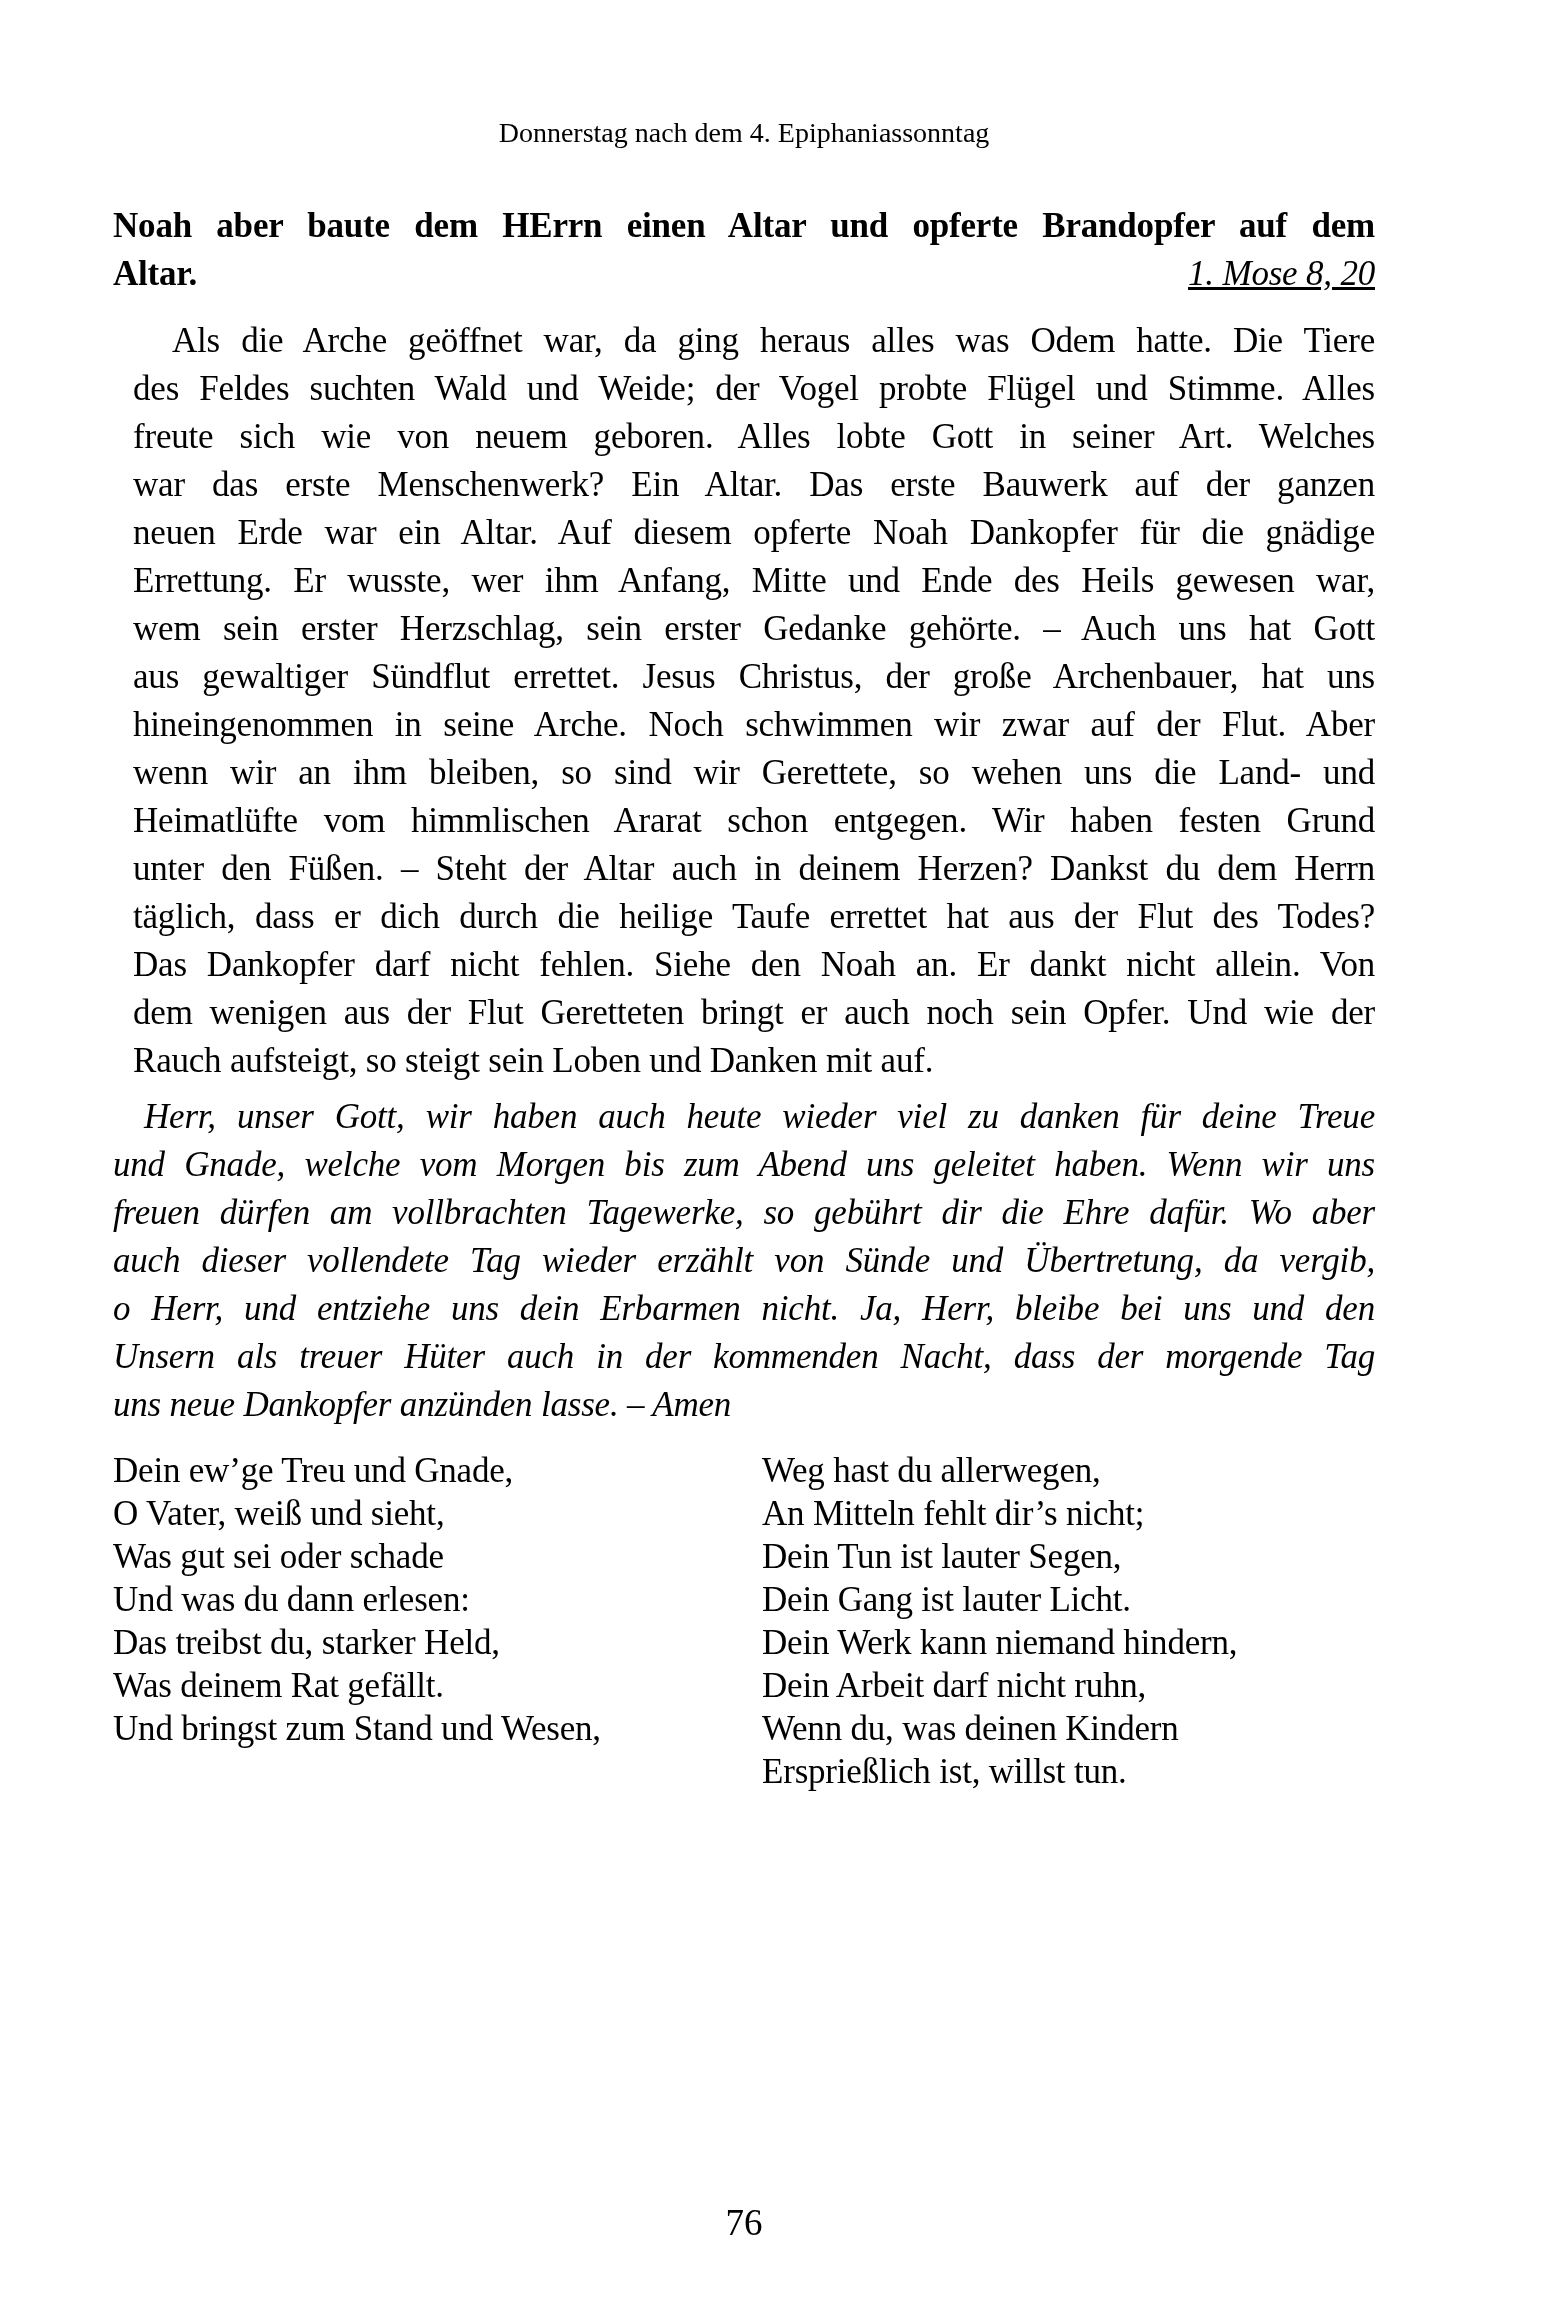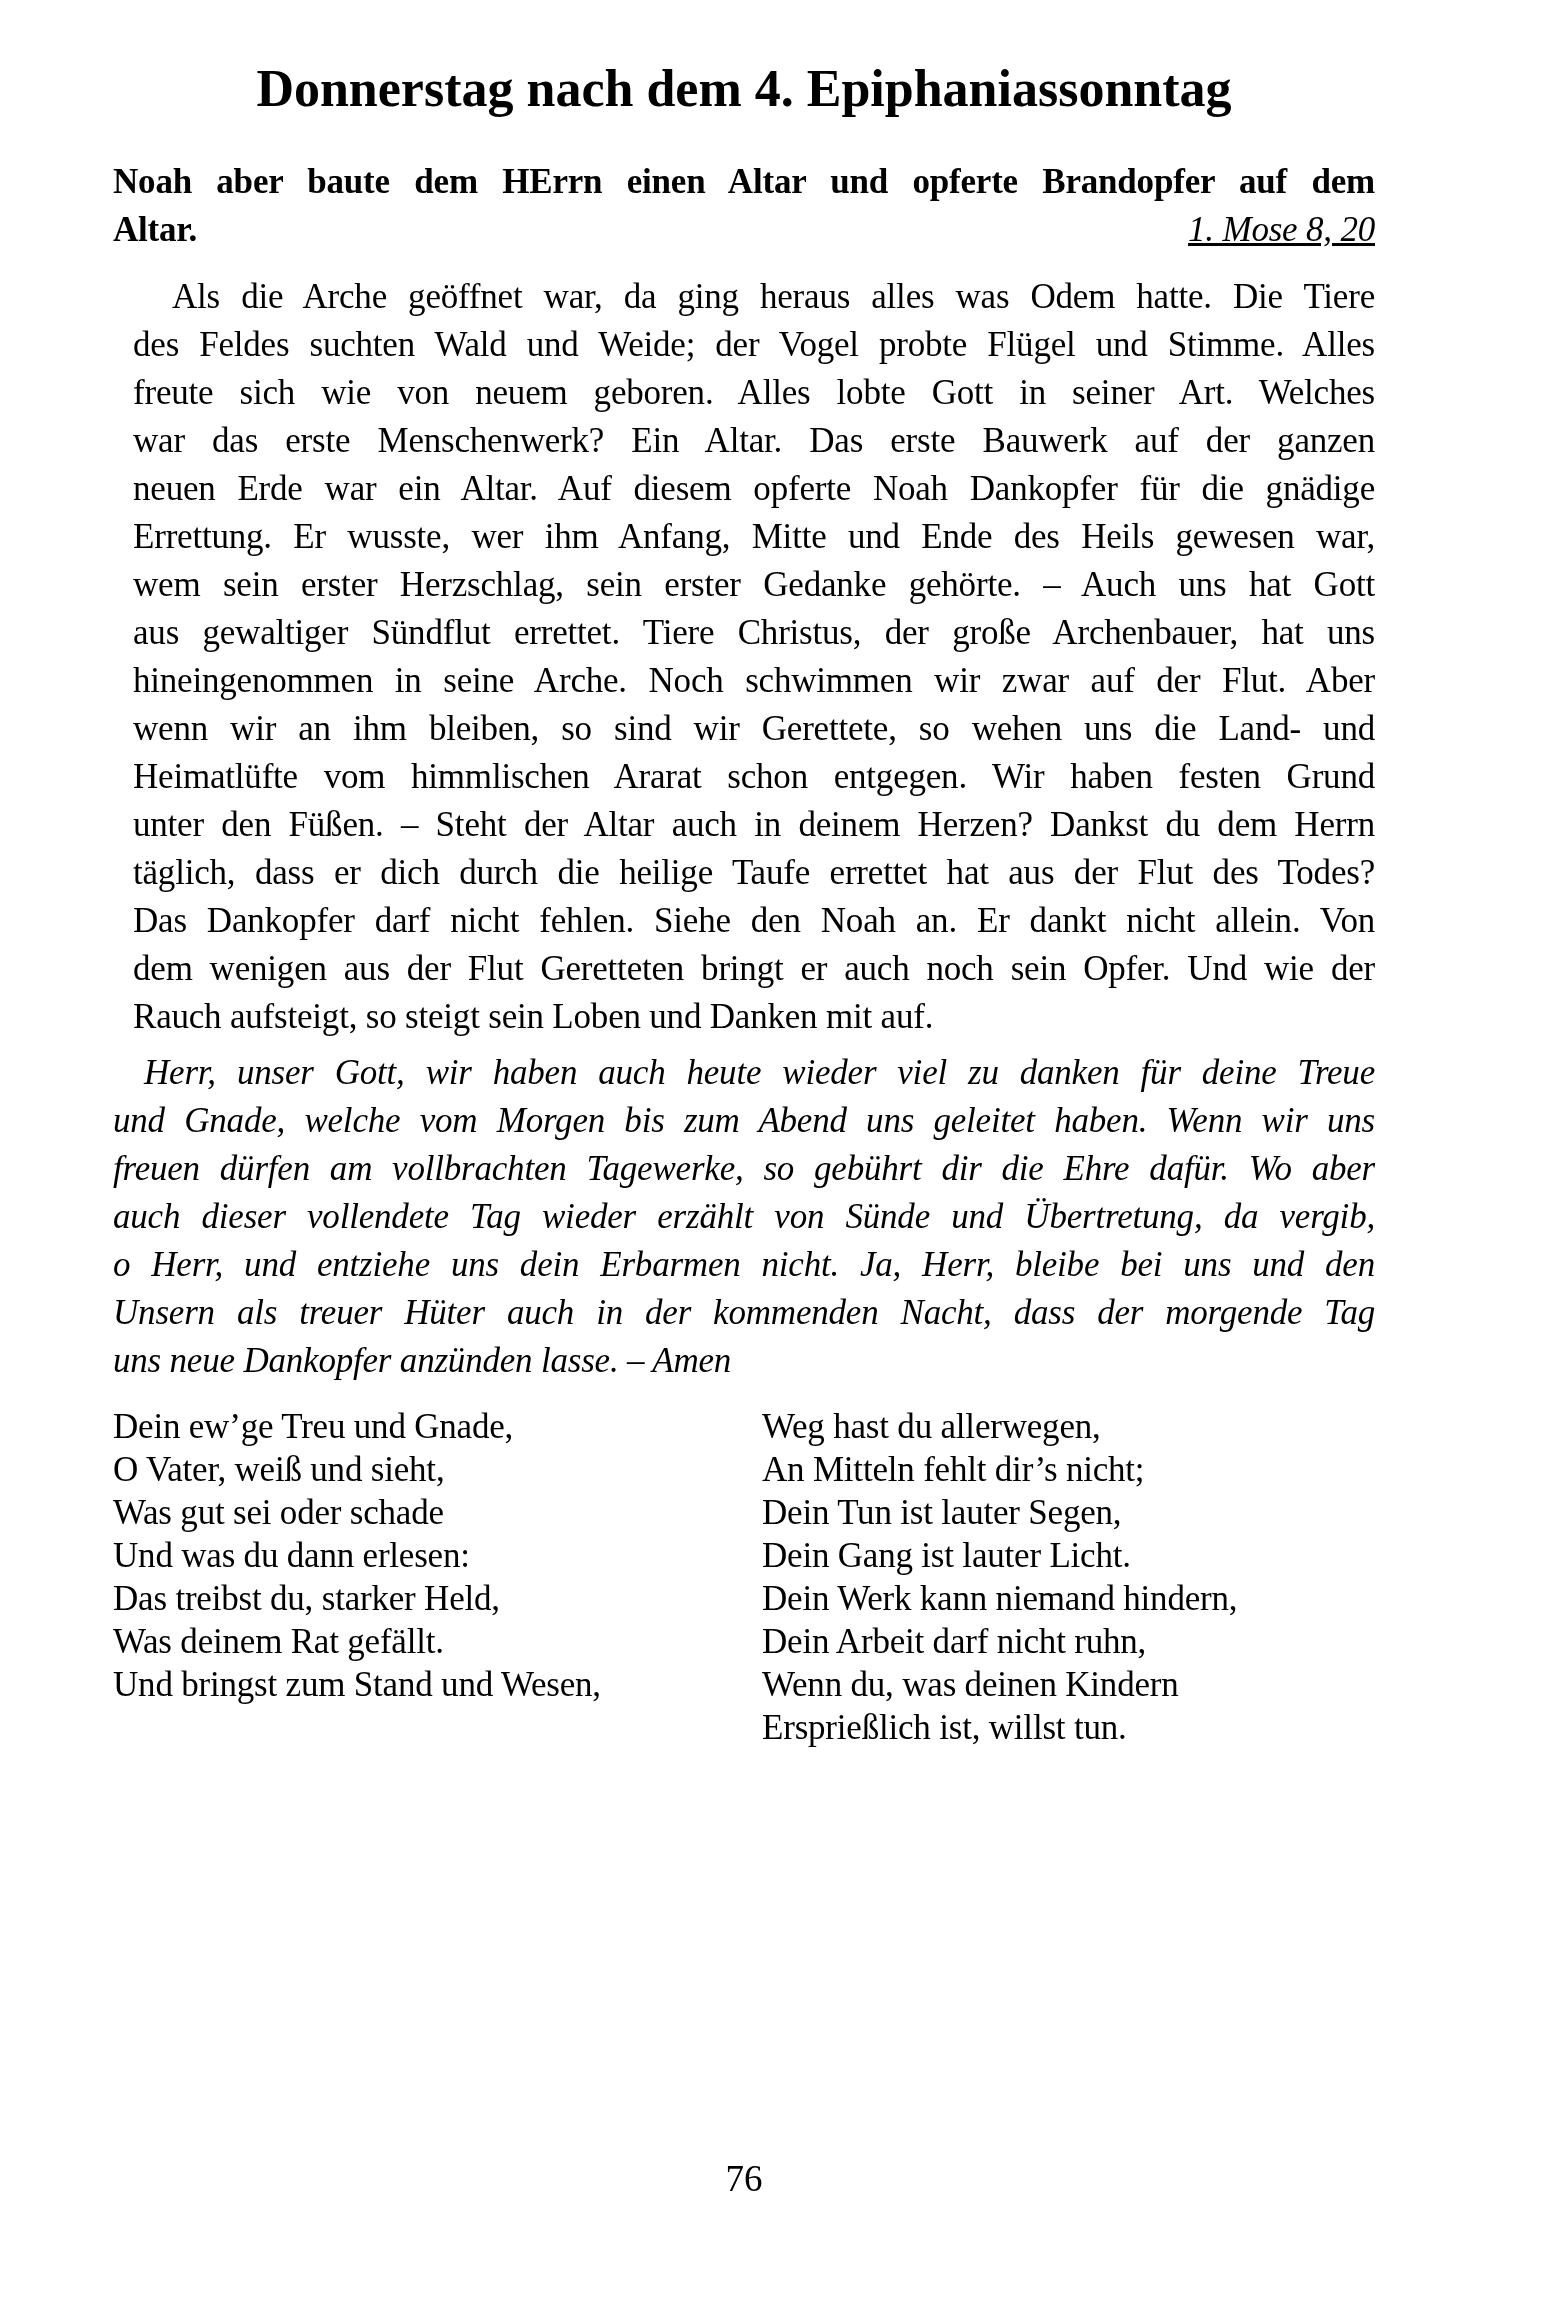--- a/index.html
+++ b/index.html
@@ -14,24 +14,24 @@
     color: #000000;
     overflow: hidden;
   }
   .page {
     box-sizing: border-box;
     width: 1565px;
     height: 2319px;
     padding: 0 190px 0 113px;
   }
   .title {
-    margin-top: 62px;
-    font-size: 52px;
+    margin-top: 106px;
+    font-size: 28px;
     line-height: 53px;
-    font-weight: bold;
+    font-weight: normal;
     text-align: center;
     white-space: nowrap;
   }
   .verse {
     margin-top: 43px;
     font-size: 35px;
     line-height: 48px;
     font-weight: bold;
     letter-spacing: -0.2px;
   }
@@ -110,21 +110,21 @@
   </div>
 
   <div class="meditation justified-block">
       <div class="meditation-line">Als die Arche geöffnet war, da ging heraus alles was Odem hatte. Die Tiere</div>
       <div class="meditation-line">des Feldes suchten Wald und Weide; der Vogel probte Flügel und Stimme. Alles</div>
       <div class="meditation-line">freute sich wie von neuem geboren. Alles lobte Gott in seiner Art. Welches</div>
       <div class="meditation-line">war das erste Menschenwerk? Ein Altar. Das erste Bauwerk auf der ganzen</div>
       <div class="meditation-line">neuen Erde war ein Altar. Auf diesem opferte Noah Dankopfer für die gnädige</div>
       <div class="meditation-line">Errettung. Er wusste, wer ihm Anfang, Mitte und Ende des Heils gewesen war,</div>
       <div class="meditation-line">wem sein erster Herzschlag, sein erster Gedanke gehörte. – Auch uns hat Gott</div>
-      <div class="meditation-line">aus gewaltiger Sündflut errettet. Tiere Christus, der große Archenbauer, hat uns</div>
+      <div class="meditation-line">aus gewaltiger Sündflut errettet. Jesus Christus, der große Archenbauer, hat uns</div>
       <div class="meditation-line">hineingenommen in seine Arche. Noch schwimmen wir zwar auf der Flut. Aber</div>
       <div class="meditation-line">wenn wir an ihm bleiben, so sind wir Gerettete, so wehen uns die Land- und</div>
       <div class="meditation-line">Heimatlüfte vom himmlischen Ararat schon entgegen. Wir haben festen Grund</div>
       <div class="meditation-line">unter den Füßen. – Steht der Altar auch in deinem Herzen? Dankst du dem Herrn</div>
       <div class="meditation-line">täglich, dass er dich durch die heilige Taufe errettet hat aus der Flut des Todes?</div>
       <div class="meditation-line">Das Dankopfer darf nicht fehlen. Siehe den Noah an. Er dankt nicht allein. Von</div>
       <div class="meditation-line">dem wenigen aus der Flut Geretteten bringt er auch noch sein Opfer. Und wie der</div>
       <div class="meditation-line">Rauch aufsteigt, so steigt sein Loben und Danken mit auf.</div>
     </div>
 

